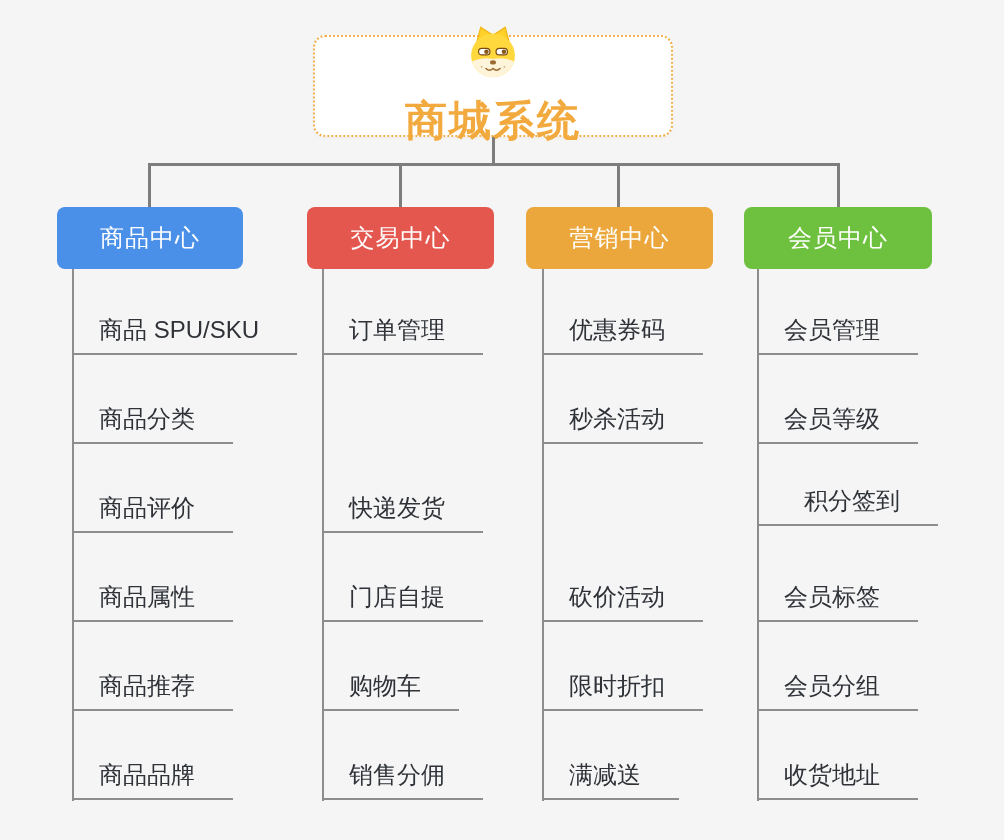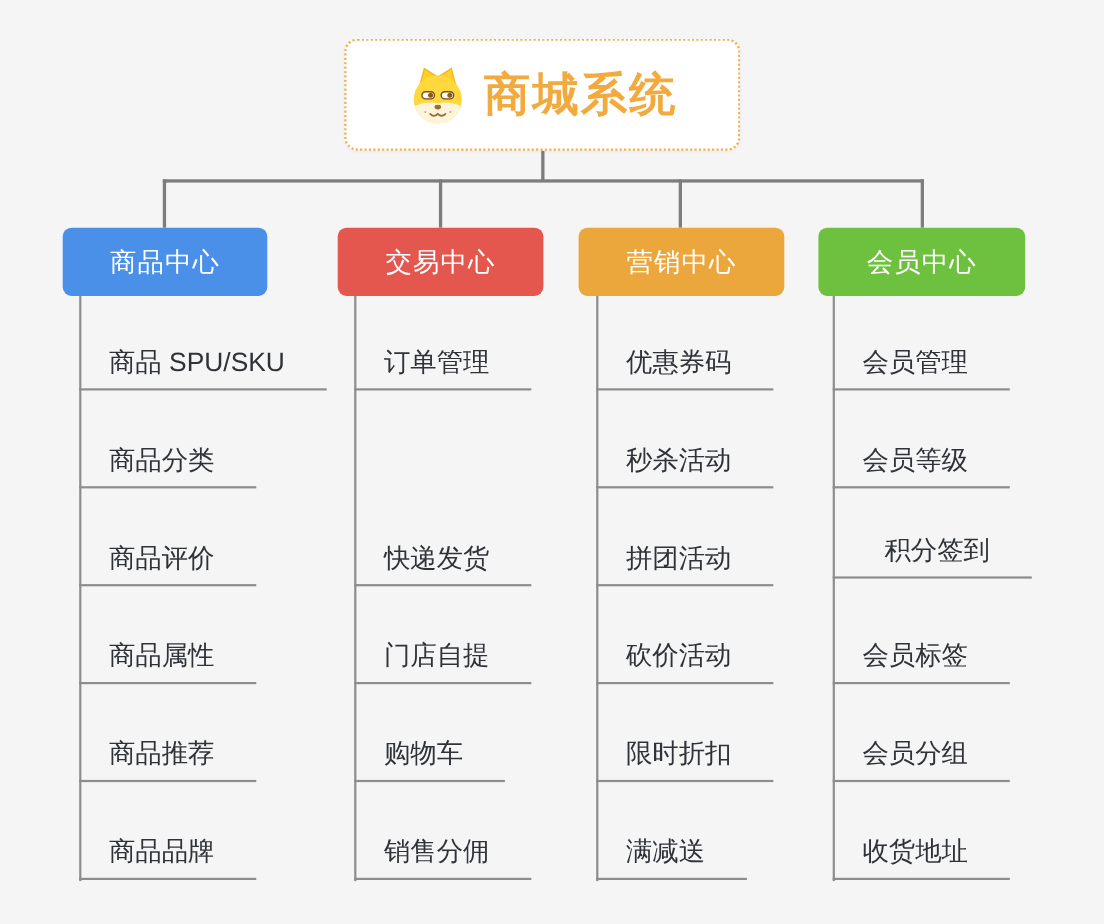--- a/index.html
+++ b/index.html
@@ -8,21 +8,21 @@
     font-family:"Liberation Sans","DejaVu Sans",sans-serif;
     width:1004px;height:840px;overflow:hidden;
   }
   .canvas{position:relative;width:1004px;height:840px;background:#f5f5f6;}
 
   
   .root-node{
     position:absolute;left:313px;top:35px;width:360px;height:102px;
     background:#ffffff;border:2px dotted #f2b04c;border-radius:12px;
     box-sizing:border-box;display:flex;align-items:center;justify-content:center;
-    gap:14px;box-shadow:0 1px 3px rgba(0,0,0,0.04);cursor:default;
+    gap:14px;box-shadow:0 1px 3px rgba(0,0,0,0.04);cursor:default;flex-direction:column;
   }
   .root-title{
     color:#f2a93d;font-size:42px;font-weight:600;letter-spacing:2px;white-space:nowrap;
   }
   .root-icon{width:56px;height:56px;flex:0 0 auto;}
 
   
   .line{position:absolute;background:#7d7d7d;}
   .underline-line{background:#8d8d8d;}
 
@@ -114,21 +114,20 @@
   <div class="sub-item" style="left:72px;top:756px;">商品品牌</div>
 
   <div class="sub-item" style="left:322px;top:311px;">订单管理</div>
   <div class="sub-item" style="left:322px;top:489px;">快递发货</div>
   <div class="sub-item" style="left:322px;top:578px;">门店自提</div>
   <div class="sub-item" style="left:322px;top:667px;">购物车</div>
   <div class="sub-item" style="left:322px;top:756px;">销售分佣</div>
 
   <div class="sub-item" style="left:542px;top:311px;">优惠券码</div>
   <div class="sub-item" style="left:542px;top:400px;">秒杀活动</div>
-  <div class="sub-item" style="left:542px;top:489px;">拼团活动</div>
   <div class="sub-item" style="left:542px;top:578px;">砍价活动</div>
   <div class="sub-item" style="left:542px;top:667px;">限时折扣</div>
   <div class="sub-item" style="left:542px;top:756px;">满减送</div>
 
   <div class="sub-item" style="left:757px;top:311px;">会员管理</div>
   <div class="sub-item" style="left:757px;top:400px;text-align:center;">会员等级</div>
   <div class="sub-item" style="left:757px;top:482px;padding-left:47px;">积分签到</div>
   <div class="sub-item" style="left:757px;top:667px;">会员分组</div>
   <div class="sub-item" style="left:757px;top:578px;">会员标签</div>
   <div class="sub-item" style="left:757px;top:756px;">收货地址</div>

